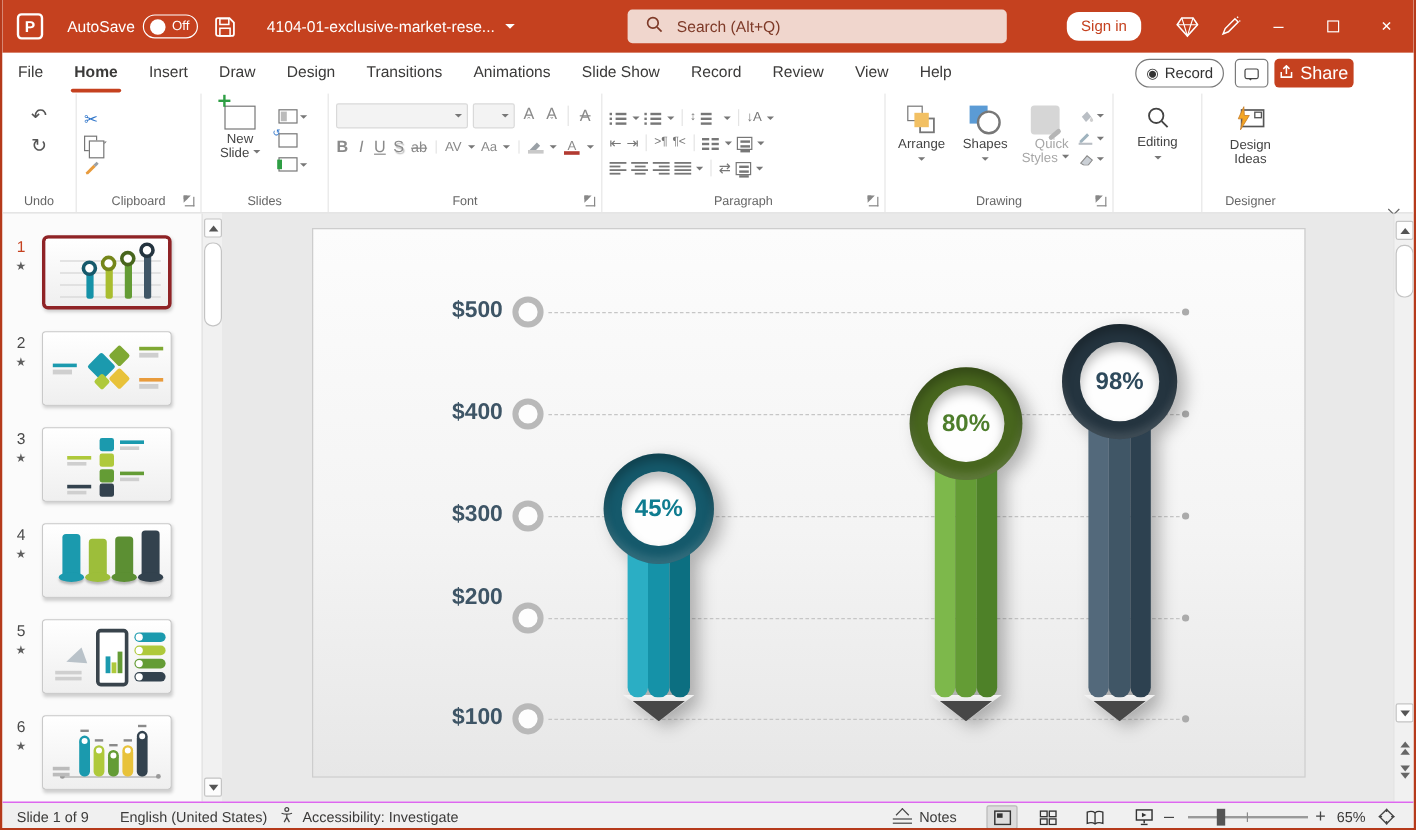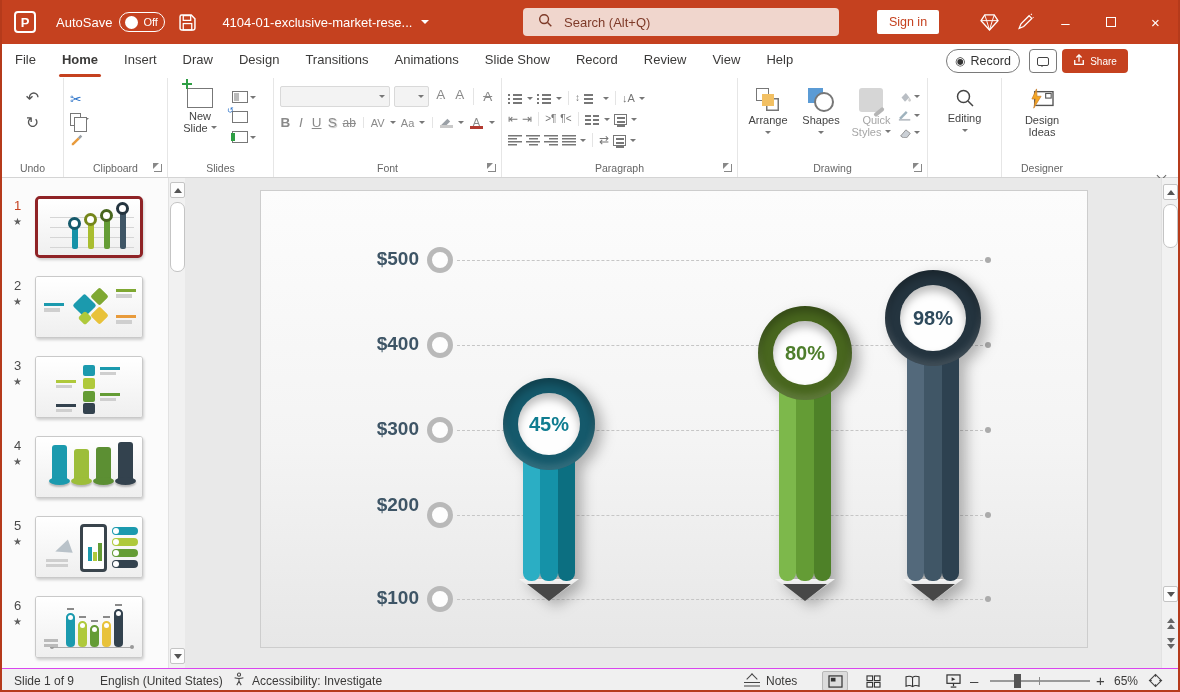--- a/index.html
+++ b/index.html
@@ -16,40 +16,40 @@
   .autosave { display:flex; align-items:center; gap:7px; margin-left:20px; font-size:13px; }
   .toggle { width:46px; height:20px; border:1px solid #fff; border-radius:10px; display:flex; align-items:center; padding:0 5px; gap:5px; }
   .knob { width:13px; height:13px; background:#fff; border-radius:50%; }
   .toggle-state { font-size:11px; }
   .save-ic { margin-left:14px; display:flex; }
   .filename { margin-left:26px; font-size:13px; display:flex; align-items:center; gap:9px; }
   .car-w { width:0; height:0; border:4px solid transparent; border-top-color:#fff; margin-top:4px; }
   .search-pill { position:absolute; left:521px; top:8px; width:316px; height:28px; background:#F0D6CD; border-radius:4px;
                  display:flex; align-items:center; padding-left:15px; gap:11px; color:#7E3A28; font-size:13px; }
   .tb-right { position:absolute; right:0; top:0; height:44px; display:flex; align-items:center; }
-  .signin { width:62px; height:24px; background:#fff; color:#C5411F; font-size:12.5px; border-radius:2px;
-            display:flex; align-items:center; justify-content:center; margin-right:32px; }
+  .signin { width:62px; height:24px; background:#fff; color:#C5411F; font-size:12.5px; border-radius:10px;
+            display:flex; align-items:center; justify-content:center; margin-right:20px; }
   .tb-ic { width:36px; height:44px; display:flex; align-items:center; justify-content:center; }
   .cap { width:45px; height:44px; display:flex; align-items:center; justify-content:center; font-size:15px; }
   .max-box { width:10px; height:10px; border:1px solid #fff; }
 
   
   .menubar { position:relative; height:34px; background:#fff; display:flex; align-items:center; }
   .tab { padding:0 13px; height:34px; line-height:32px; font-size:13px; color:#3B3A39; position:relative; }
   .tab.active { font-weight:bold; }
   .tab.active::after { content:""; position:absolute; left:10px; right:10px; bottom:1px; height:3px; background:#C5411F; border-radius:2px; }
   .record-pill { position:absolute; left:944px; top:5px; width:74px; height:24px; border:1px solid #7A7A7A; border-radius:13px;
                  display:flex; align-items:center; justify-content:center; gap:5px; font-size:12.5px; color:#333; }
   .rec-dot { font-size:12px; line-height:1; }
   .comment-btn { position:absolute; left:1027px; top:5px; width:28px; height:24px; border:1px solid #7A7A7A; border-radius:4px;
                  display:flex; align-items:center; justify-content:center; }
   .bubble { width:12px; height:9px; border:1.5px solid #444; border-radius:2px; position:relative; }
   .bubble::after { content:""; position:absolute; left:2px; bottom:-4px; border:2.5px solid transparent; border-top-color:#444; }
   .share-btn { position:absolute; left:1060px; top:5px; width:66px; height:24px; background:#C5411F; color:#fff; border-radius:4px;
-               display:flex; align-items:center; justify-content:center; gap:5px; font-size:10px; }
+               display:flex; align-items:center; justify-content:center; gap:5px; font-size:15px; }
 
   
   .ribbon { position:relative; height:100px; background:#fff; border-bottom:1px solid #D4D4D4; display:flex; }
   .rgroup { position:relative; height:100%; border-right:1px solid #E6E6E6; padding:6px 6px 20px 6px; display:flex; gap:6px; }
   .group-label { position:absolute; bottom:3px; left:0; right:0; text-align:center; font-size:10.5px; color:#666; }
   .launcher { position:absolute; bottom:5px; right:5px; width:8px; height:8px; border-left:1px solid #888; border-top:1px solid #888; transform:rotate(180deg); }
   .launcher::after { content:""; position:absolute; right:-1px; bottom:-1px; border:3px solid transparent; border-right-color:#888; border-bottom-color:#888; }
   .car { display:inline-block; width:0; height:0; border:3.5px solid transparent; border-top-color:#777; margin-top:3px; }
   .bigbtn { display:flex; flex-direction:column; align-items:center; justify-content:flex-start; gap:2px; font-size:11px; color:#444; padding-top:4px; width:52px; text-align:center; }
   .stackcol { display:flex; flex-direction:column; justify-content:flex-start; gap:9px; padding-top:6px; }
@@ -618,21 +618,21 @@
           <div class="grid-line" style="left: 196px; top: 154px; width: 531px;"></div>
           <div class="grid-dot" style="left: 724px; top: 151px;"></div>
           <div class="grid-label" style="left: 88px; top: 142px; color: rgb(62, 85, 102);">$400</div>
           <div class="grid-ring" style="left: 166px; top: 141px;"></div>
           <div class="grid-line" style="left: 196px; top: 239px; width: 531px;"></div>
           <div class="grid-dot" style="left: 724px; top: 236px;"></div>
           <div class="grid-label" style="left: 88px; top: 227px; color: rgb(62, 85, 102);">$300</div>
           <div class="grid-ring" style="left: 166px; top: 226px;"></div>
           <div class="grid-line" style="left: 196px; top: 324px; width: 531px;"></div>
           <div class="grid-dot" style="left: 724px; top: 321px;"></div>
-          <div class="grid-label" style="left: 88px; top: 303px; color: rgb(62, 85, 102);">$200</div>
+          <div class="grid-label" style="left: 88px; top: 296px; color: rgb(62, 85, 102);">$200</div>
           <div class="grid-ring" style="left: 166px; top: 311px;"></div>
           <div class="grid-line" style="left: 196px; top: 408px; width: 531px;"></div>
           <div class="grid-dot" style="left: 724px; top: 405px;"></div>
           <div class="grid-label" style="left: 88px; top: 396px; color: rgb(62, 85, 102);">$100</div>
           <div class="grid-ring" style="left: 166px; top: 395px;"></div>
           <div class="pencil" style="left: 254px;">
             <div class="p-tip-silver"></div>
             <div class="p-tip-dark"></div>
             <div class="p-body" style="top: 233px; height: 157px;">
               <div class="p-stripe" style="background: rgb(43, 174, 196);"></div>

